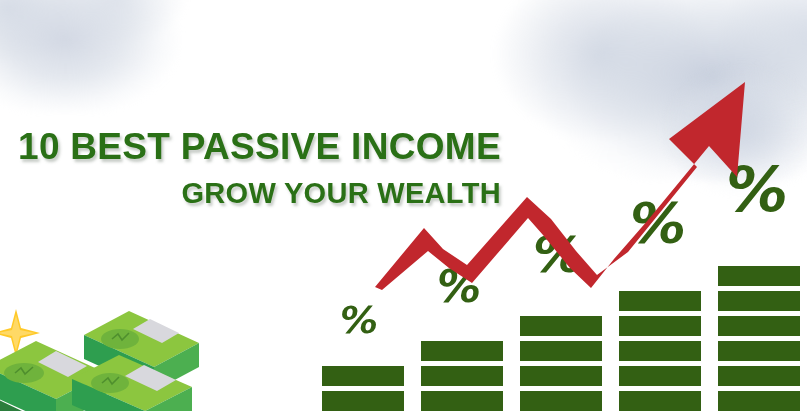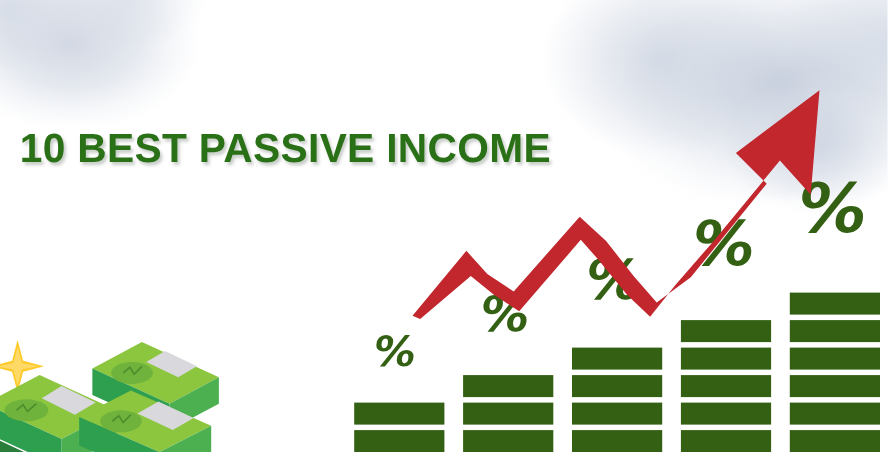--- a/index.html
+++ b/index.html
@@ -32,21 +32,21 @@
                radial-gradient(ellipse 24% 26% at 62% 84%, rgba(206,213,226,.55) 0%, rgba(255,255,255,0) 78%);
     filter:blur(3px);
   }
   #cloud-right-lower{
     right:-40px;top:40px;width:210px;height:180px;
     background:radial-gradient(ellipse 48% 46% at 50% 50%, rgba(205,212,225,.7) 0%, rgba(225,230,238,.28) 52%, rgba(255,255,255,0) 80%);
     filter:blur(4px);
   }
   
   #headline{
-    position:absolute;left:18px;top:116px;
+    position:absolute;left:18px;top:128px;
     z-index:6;
     text-align:right;
   }
   .hl-line{
     display:block;
     font-weight:bold;
     letter-spacing:.3px;
     white-space:nowrap;
     line-height:1.0;
   }
@@ -182,15 +182,16 @@
       <polygon points="150,68 182,83 163,94 131,79" fill="#d8d8dd"></polygon>
     </g>
 
     <g>
       <polygon points="-10,96 28,114 28,124 -10,124" fill="#2b7d3c"></polygon>
     </g>
   </svg>
 
   <div id="headline">
     <span class="hl-line" id="hl-line-1">10 BEST PASSIVE INCOME</span>
+    <span class="hl-line" id="hl-line-3">GROW YOUR WEALTH</span>
   </div>
 
 </div>
 
 </body></html>

